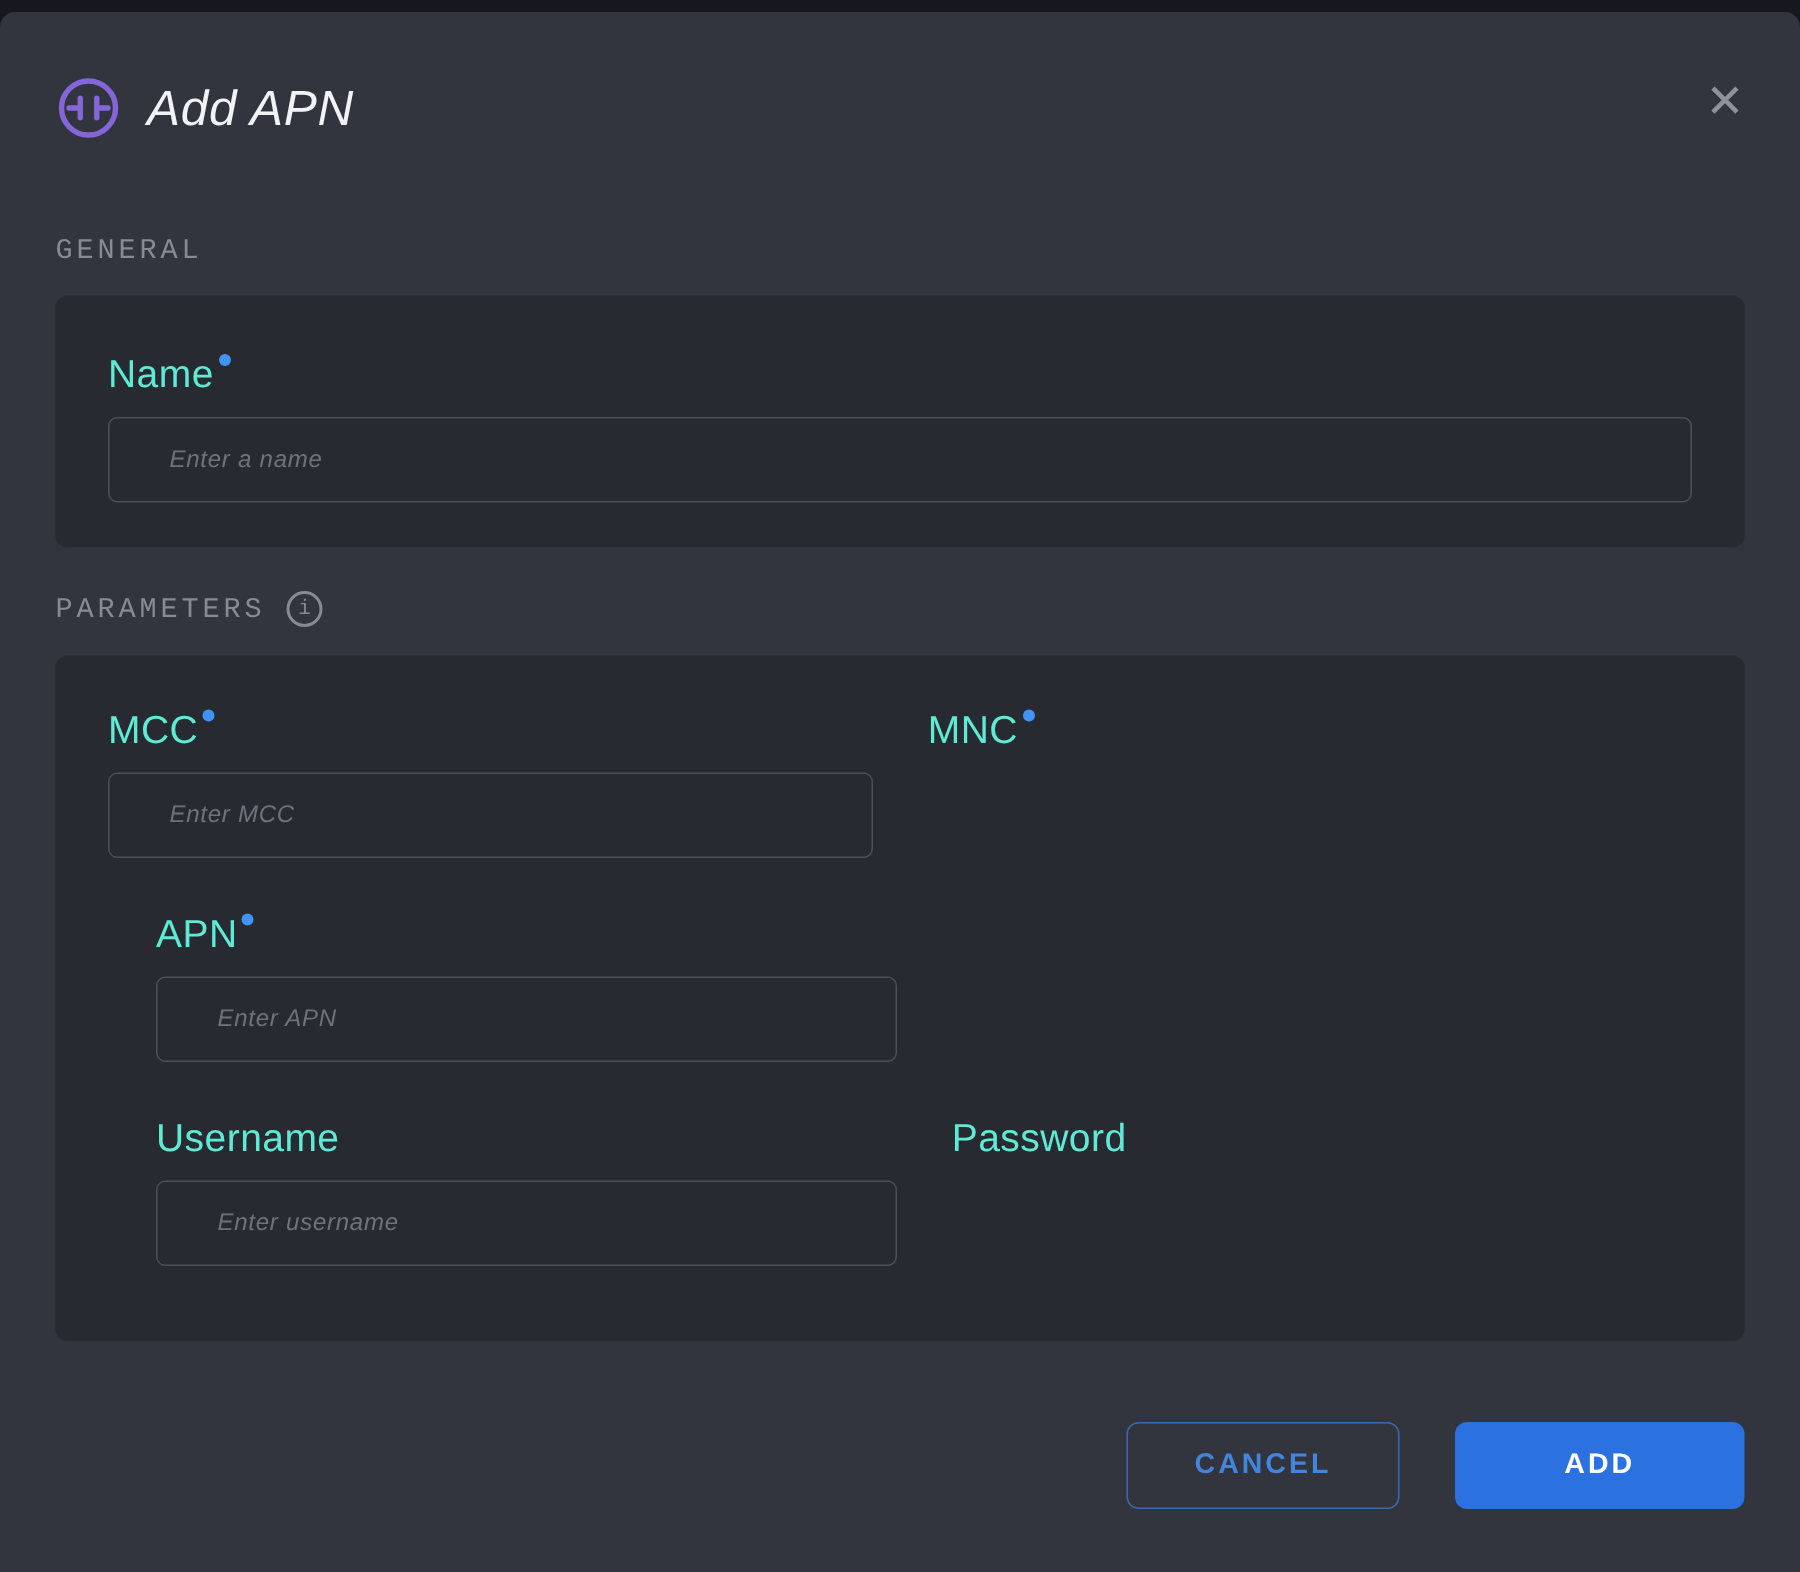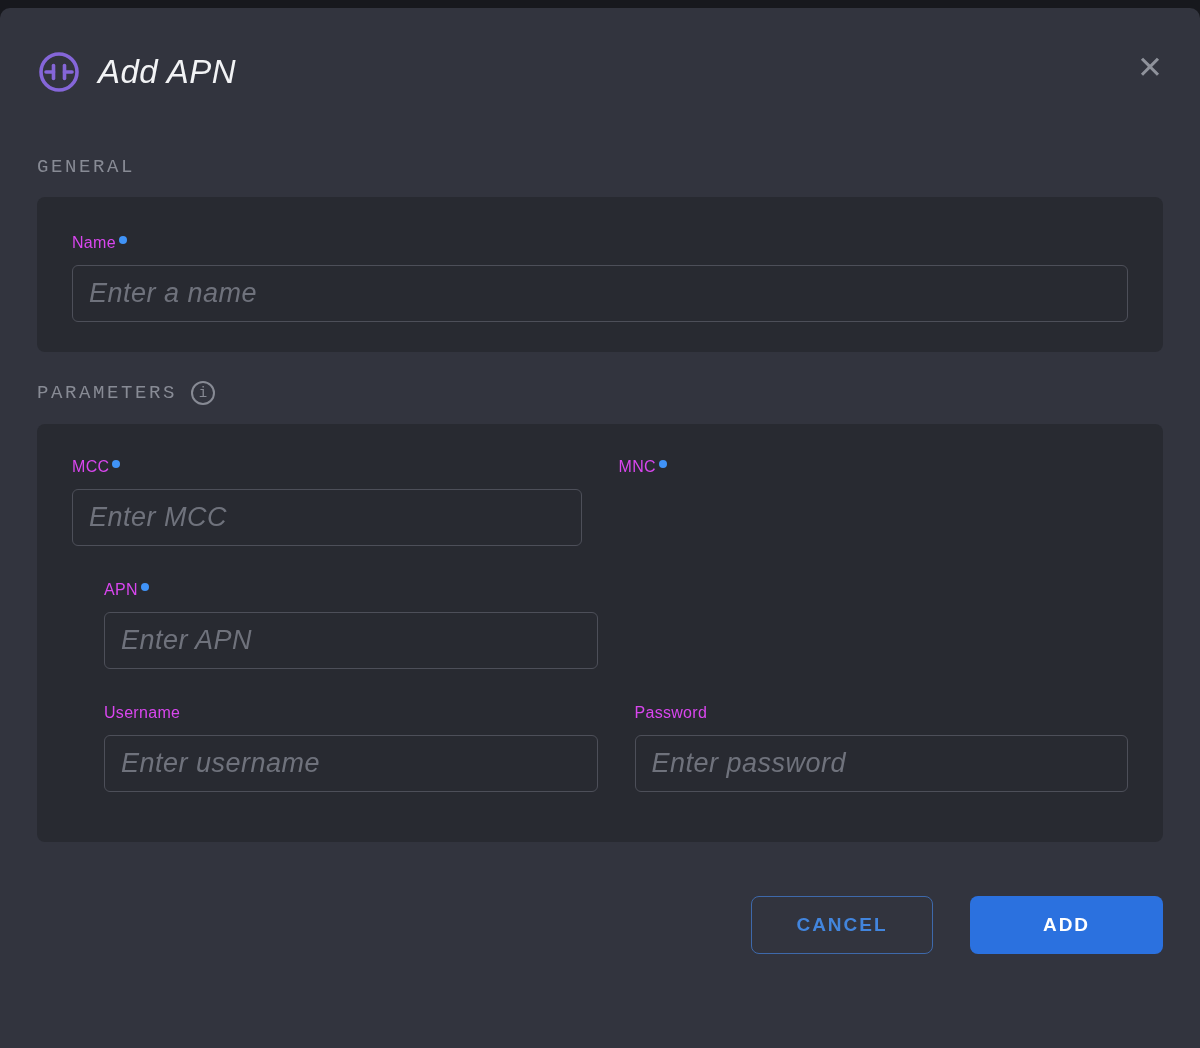--- a/index.html
+++ b/index.html
@@ -79,41 +79,41 @@
     margin-top: 19px;
     padding: 34px 35px 50px 35px;
   }
   .card.general { padding: 37px 35px 30px 35px; }
   .field-label-row {
     display: flex;
     align-items: flex-start;
     margin-bottom: 13px;
   }
   .field-label {
-    color: #d946ef;
-    font-size: 16px;
+    color: #5eead4;
+    font-size: 26px;
     font-weight: 400;
     letter-spacing: 0.3px;
   }
   .req-dot {
     width: 8px; height: 8px;
     border-radius: 50%;
     background: #4093f7;
     margin-left: 3px;
     margin-top: 2px;
   }
   .text-input {
     width: 100%;
     height: 57px;
     background: transparent;
     border: 1px solid #4d4f59;
     border-radius: 6px;
-    padding: 0 16px;
+    padding: 0 40px;
     color: #dfe1e6;
-    font-size: 27px;
+    font-size: 16px;
     font-family: "Liberation Sans", "DejaVu Sans", sans-serif;
     outline: none;
   }
   .text-input::placeholder {
     color: #6f727c;
     font-style: italic;
     letter-spacing: 0.5px;
   }
   .grid-2 {
     display: grid;
@@ -222,21 +222,20 @@
       <div>
         <div class="field-label-row">
           <span class="field-label">Username</span>
         </div>
         <input class="text-input" type="text" placeholder="Enter username" style="">
       </div>
       <div>
         <div class="field-label-row">
           <span class="field-label">Password</span>
         </div>
-        <input class="text-input" type="text" placeholder="Enter password" style="">
       </div>
     </div>
 
   </div>
 
   <div class="dlg-footer">
     <button class="btn btn-cancel">CANCEL</button>
     <button class="btn btn-add">ADD</button>
   </div>
 

